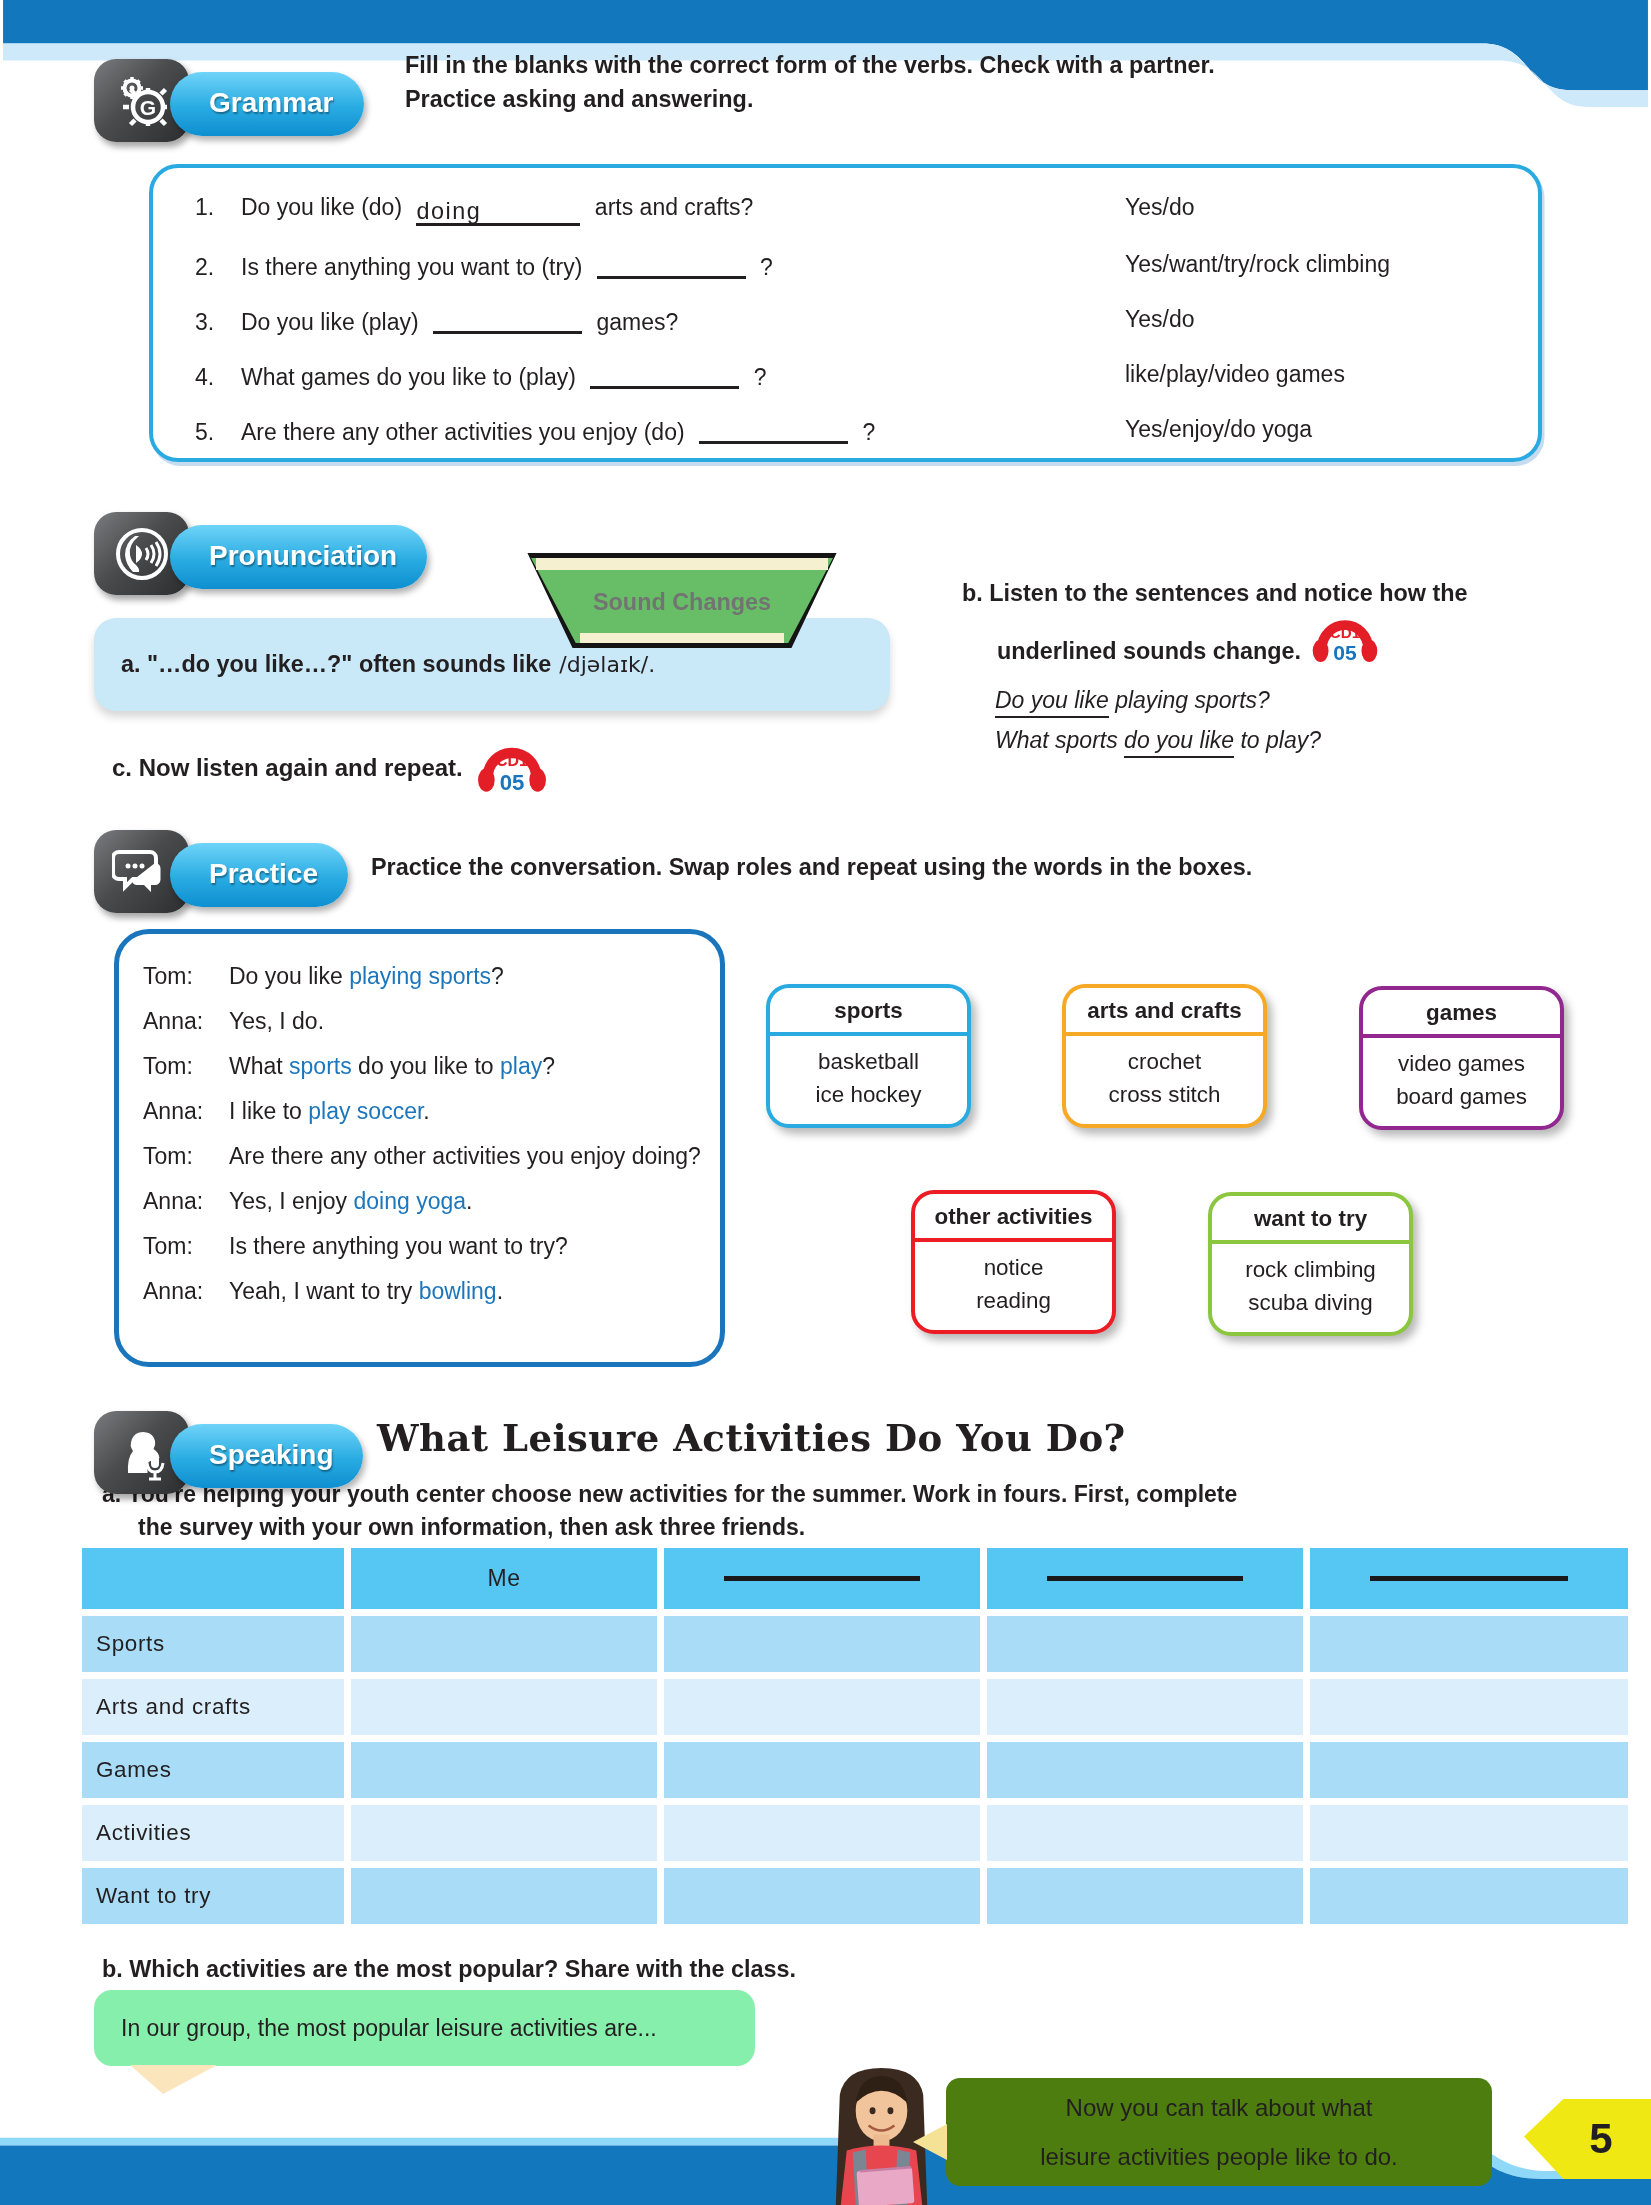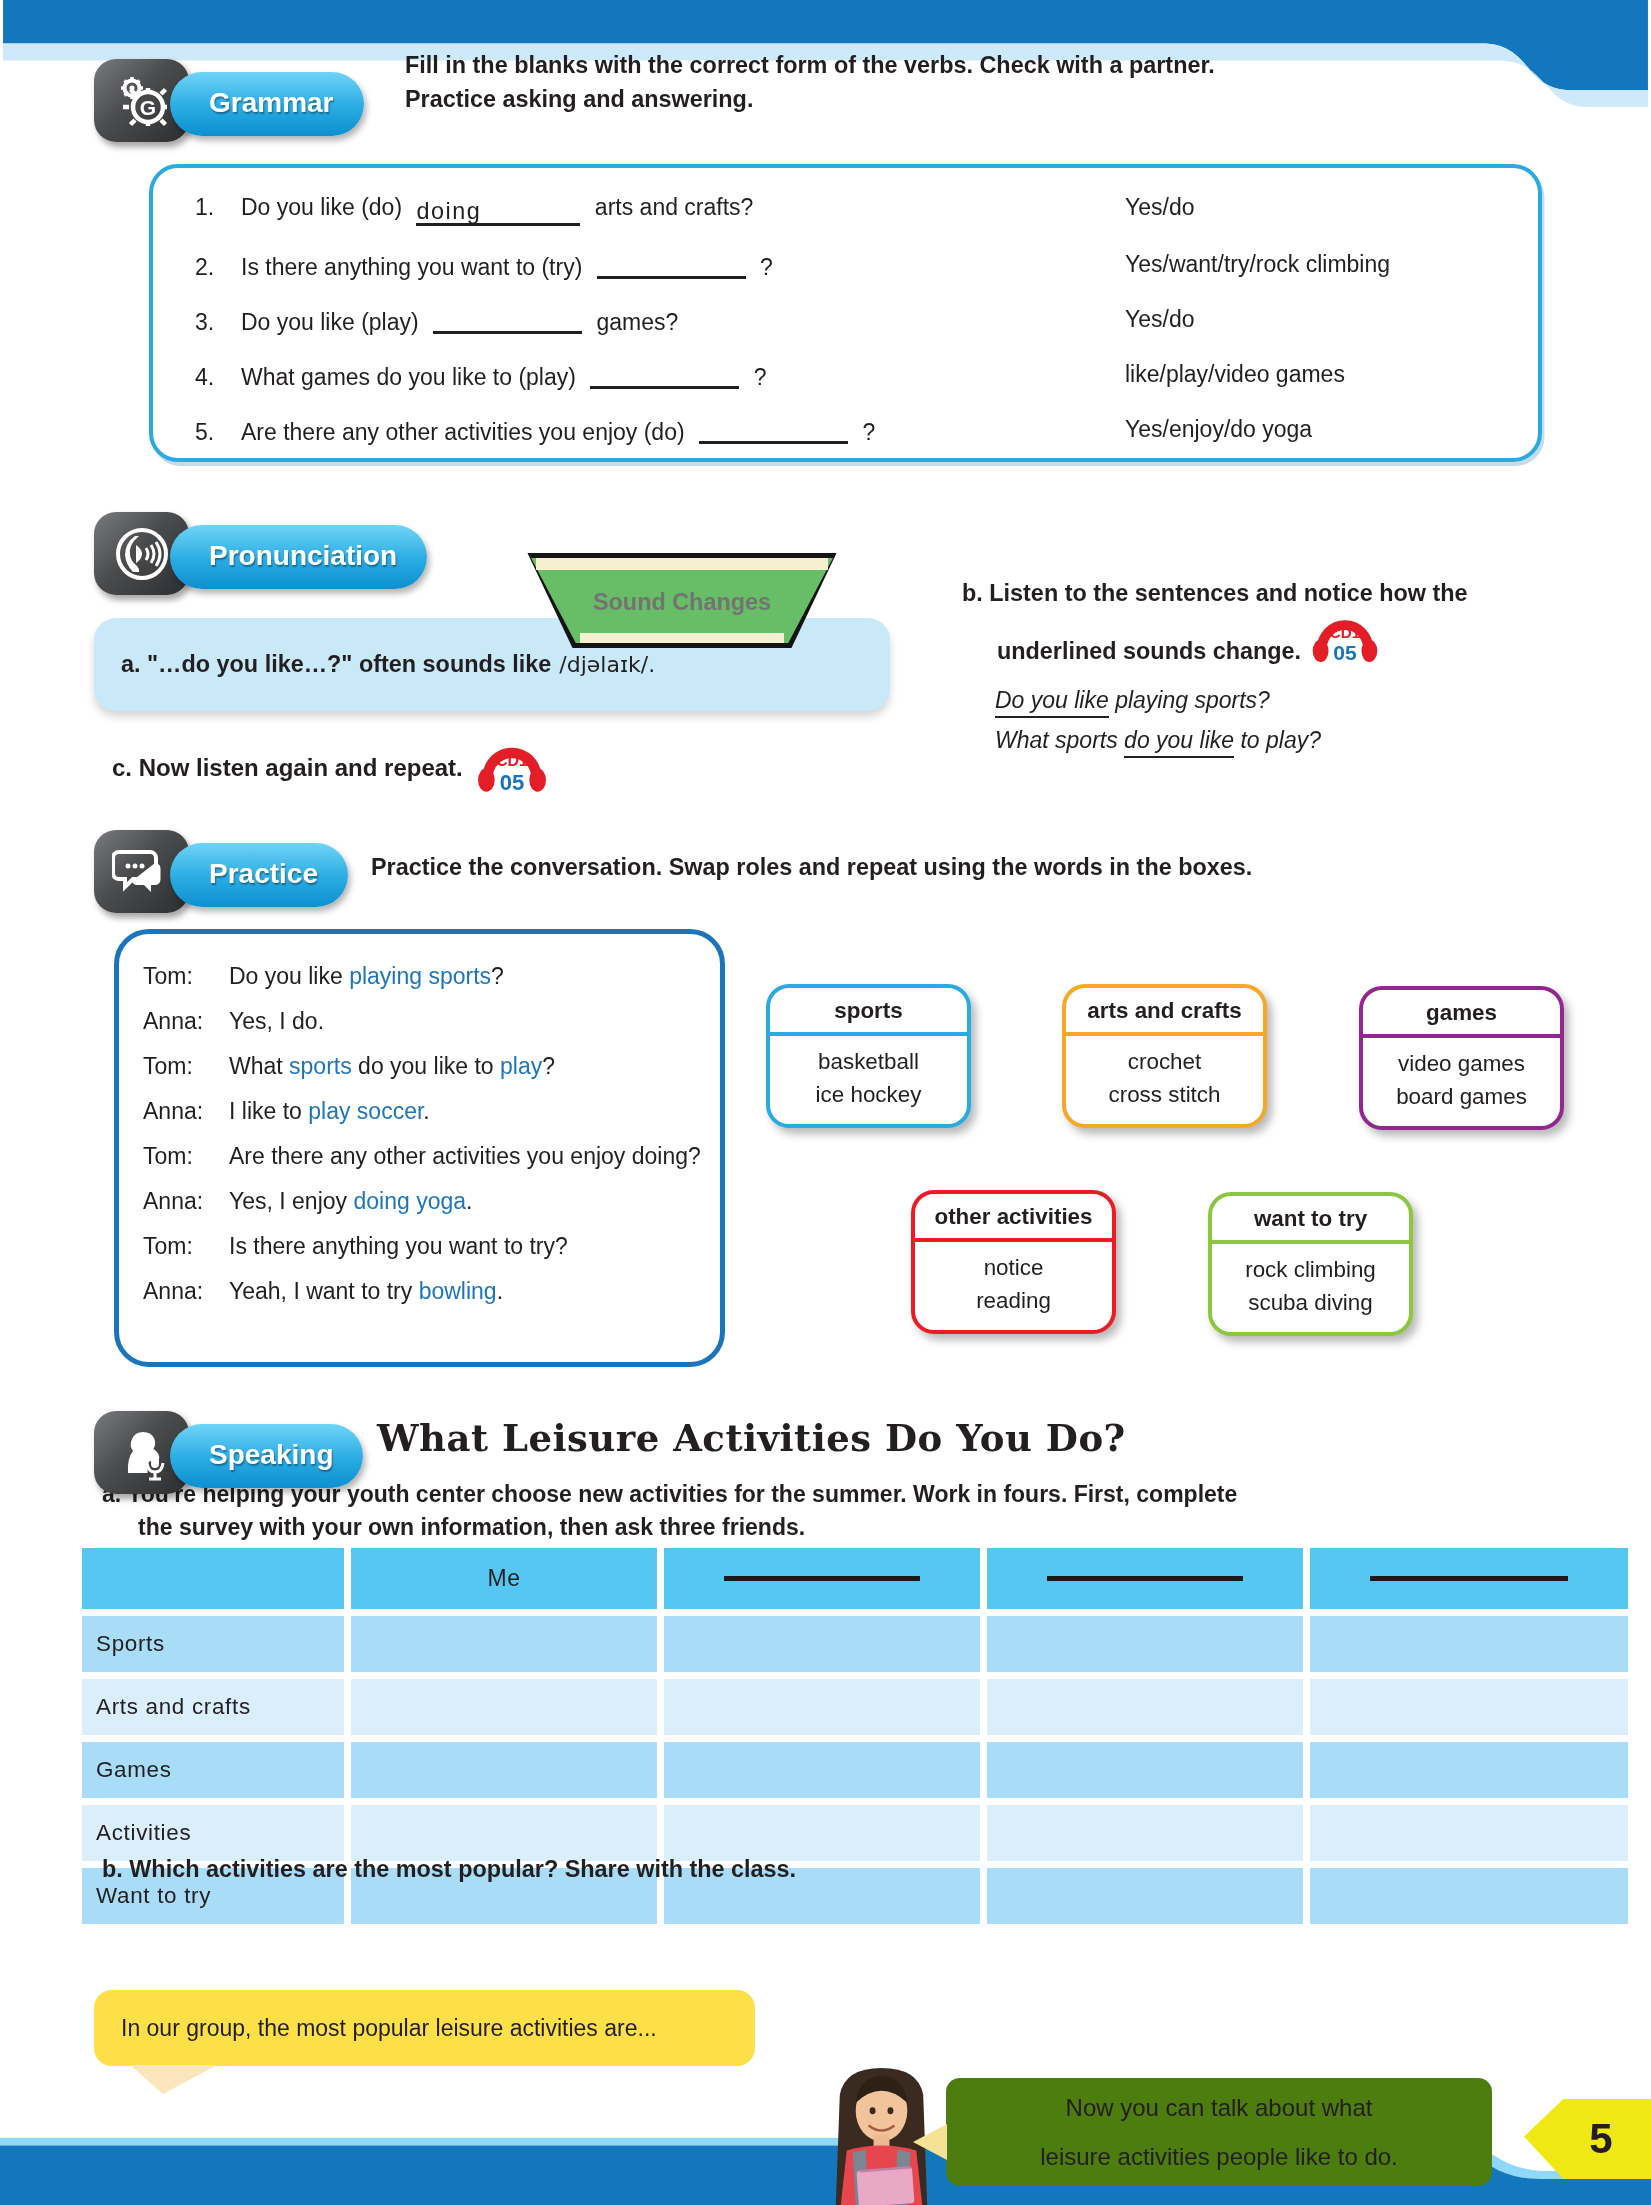--- a/index.html
+++ b/index.html
@@ -88,22 +88,22 @@
   #survey{position:absolute;left:82px;top:1548px;display:grid;
         grid-template-columns:262px 306px 316px 316px 318px;gap:7px;z-index:2;}
   .tc{box-sizing:border-box;}
   .th{background:#56C6F2;height:61px;}
   .row-a{background:#A9DCF7;height:56px;}
   .row-b{background:#DAEEFB;height:56px;}
   .lbl{display:flex;align-items:center;padding-left:14px;font-size:22.4px;letter-spacing:0.7px;}
   .me{display:flex;align-items:center;justify-content:center;font-size:23px;letter-spacing:0.5px;}
   .nameline{display:flex;align-items:center;justify-content:center;}
   .nameline i{display:block;width:62%;height:4.5px;background:#1a1a1a;}
-  #sp-b{position:absolute;left:102px;top:1856px;font-weight:bold;font-size:23.4px;z-index:2;}
-  #share-bubble{position:absolute;left:94px;top:1990px;width:661px;height:76px;background:#fde047;
+  #sp-b{position:absolute;left:102px;top:1956px;font-weight:bold;font-size:23.4px;z-index:2;}
+  #share-bubble{position:absolute;left:94px;top:1990px;width:661px;height:76px;background:#86efac;
         border-radius:18px;display:flex;align-items:center;padding-left:27px;box-sizing:border-box;
         font-size:23px;z-index:3;}
   #share-bubble::after{content:"";position:absolute;left:36px;bottom:-28px;width:87px;height:29px;
         background:#FBE5BD;clip-path:polygon(0 0,100% 0,38% 100%);}
   #now-bubble{position:absolute;left:946px;top:2078px;width:546px;height:108px;background:#4d7c0f;
         border-radius:14px;display:flex;flex-direction:column;justify-content:center;text-align:center;
         font-size:24px;line-height:42px;z-index:5;gap:7px;}
   #now-bubble::before{content:"";position:absolute;left:-33px;top:46px;width:34px;height:36px;
         background:#F6E294;clip-path:polygon(100% 0,100% 100%,0 50%);}
   #page-tab{position:absolute;right:0;top:2099px;width:127px;height:80px;background:#F0E813;

